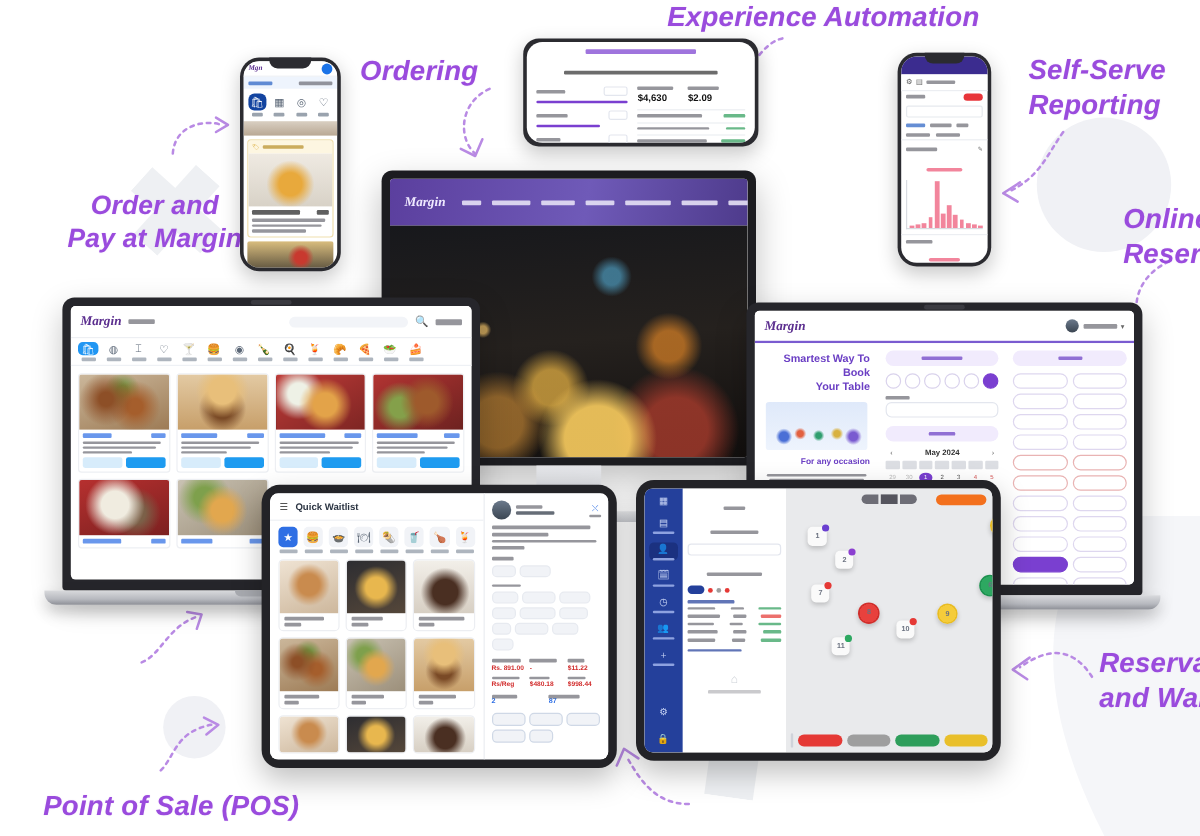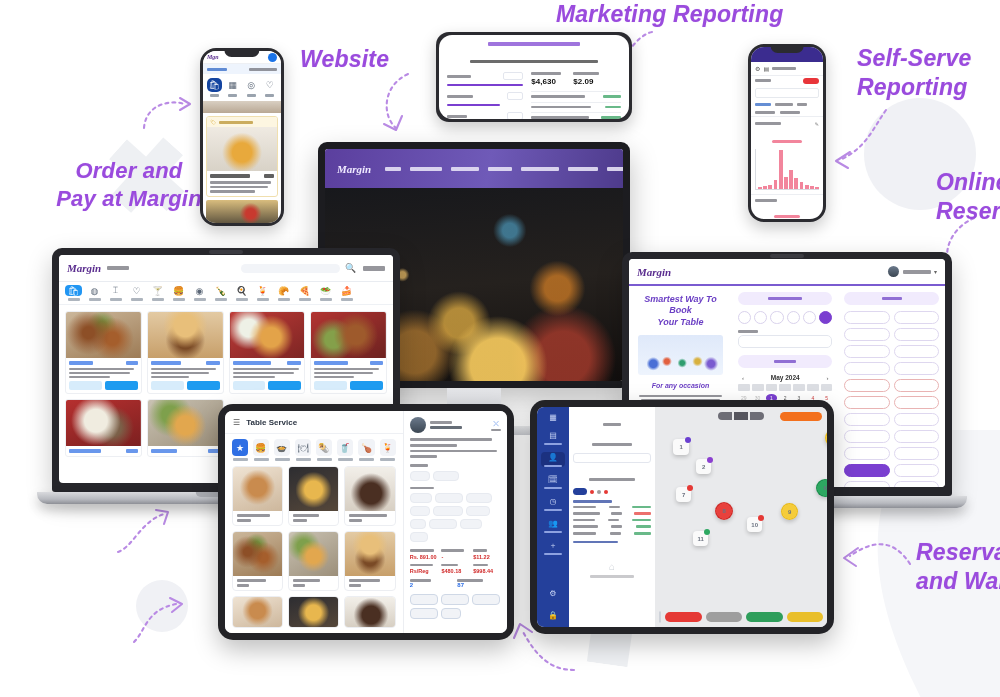--- a/index.html
+++ b/index.html
@@ -189,21 +189,21 @@
       radial-gradient(circle at 30% 85%,rgba(235,160,60,.55) 0 8%,transparent 16%),
       radial-gradient(circle at 58% 92%,rgba(250,205,95,.9) 0 11%,transparent 20%),
       radial-gradient(circle at 80% 88%,rgba(170,60,45,.8) 0 9%,transparent 18%),
       radial-gradient(circle at 45% 70%,rgba(240,185,70,.7) 0 7%,transparent 15%),
       linear-gradient(175deg,#17181c,#25211e 50%,#120f0e);}
 
   
   .res-head{height:11%;background:#fff;border-bottom:2px solid #7a5bd0;display:flex;align-items:center;padding:0 8px;}
   .res-body{display:flex;height:89%;background:#fff;}
   .res-left{width:32%;padding:8px 7px;}
-  .res-hl{color:#6b3fc4;font-weight:bold;text-align:center;font-style:italic;line-height:1.25;}
+  .res-hl{color:#6b3fc4;font-weight:bold;text-align:right;line-height:1.25;}
   .res-illus{height:40px;border-radius:3px;margin:7px 2px;
     background:
       radial-gradient(circle at 18% 72%,#4a6fd6 0 5%,transparent 9%),
       radial-gradient(circle at 34% 66%,#e2603f 0 4%,transparent 8%),
       radial-gradient(circle at 52% 70%,#2f9e6f 0 4.5%,transparent 9%),
       radial-gradient(circle at 70% 66%,#d8b13f 0 4%,transparent 8%),
       radial-gradient(circle at 86% 72%,#7a5bd0 0 4.5%,transparent 9%),
       linear-gradient(180deg,#dfe9fa,#eef4fd);}
   .res-mid{width:34%;padding:6px;}
   .res-right{width:34%;padding:6px;}
@@ -330,26 +330,27 @@
     <path d="M64 50 C 40 50, 26 36, 12 10" fill="none" stroke="#b98ae4" stroke-width="2.1" stroke-dasharray="3 4" stroke-linecap="round"></path>
     <path d="M4 18 L10 4 L22 12" fill="none" stroke="#b98ae4" stroke-width="2.1" stroke-linecap="round" stroke-linejoin="round"></path>
   </svg>
   <svg class="arrow" style="left:836px;top:530px;" width="78" height="46">
     <path d="M74 34 C 56 6, 34 12, 14 26" fill="none" stroke="#b98ae4" stroke-width="2.1" stroke-dasharray="3 4" stroke-linecap="round"></path>
     <path d="M22 18 L8 28 L20 36" fill="none" stroke="#b98ae4" stroke-width="2.1" stroke-linecap="round" stroke-linejoin="round"></path>
   </svg>
 
   <div class="label lbl-order">Order and
 Pay at Margin</div>
-  <div class="label lbl-website">Website</div>
-  <div class="label lbl-marketing">Marketing Reporting</div>
+  <div class="label lbl-website">Ordering</div>
+  <div class="label lbl-marketing">Experience Automation</div>
   <div class="label lbl-selfserve">Self-Serve
 Reporting</div>
   <div class="label lbl-onlineres">Online
 Reservations</div>
+  <div class="label lbl-pos">Point of Sale (POS)</div>
   <div class="label lbl-reswait">Reservations
 and Waitlist</div>
 
   <div class="device" style="left:318px;top:142px;width:312px;">
     <div class="monitor-lid" style="height:232px;">
       <div class="screen soft">
         <div class="site-nav">
           <span class="wordmark" style="font-size:11px;color:#efe9ff;">Margin</span>
           <div class="navitems">
             <i style="width:16px"></i>
@@ -837,21 +838,21 @@
       <div class="laptop-notch"></div>
     </div>
   </div>
 
   <div class="device tablet" style="left:218px;top:404px;width:282px;height:222px;">
     <div class="screen soft">
       <div class="pos-wrap">
         <div class="pos-main">
           <div class="pos-head">
             <span style="font-size:8px;color:#555;">☰</span>
-            <span style="font-size:8px;color:#2b3442;font-weight:bold;">Table Service</span>
+            <span style="font-size:8px;color:#2b3442;font-weight:bold;">Quick Waitlist</span>
           </div>
           <div class="pos-cats">
             <div class="pos-cat active">
                 <div class="ic">★</div>
                 <div class="tx"></div>
               </div>
             <div class="pos-cat">
                 <div class="ic">🍔</div>
                 <div class="tx"></div>
               </div>

